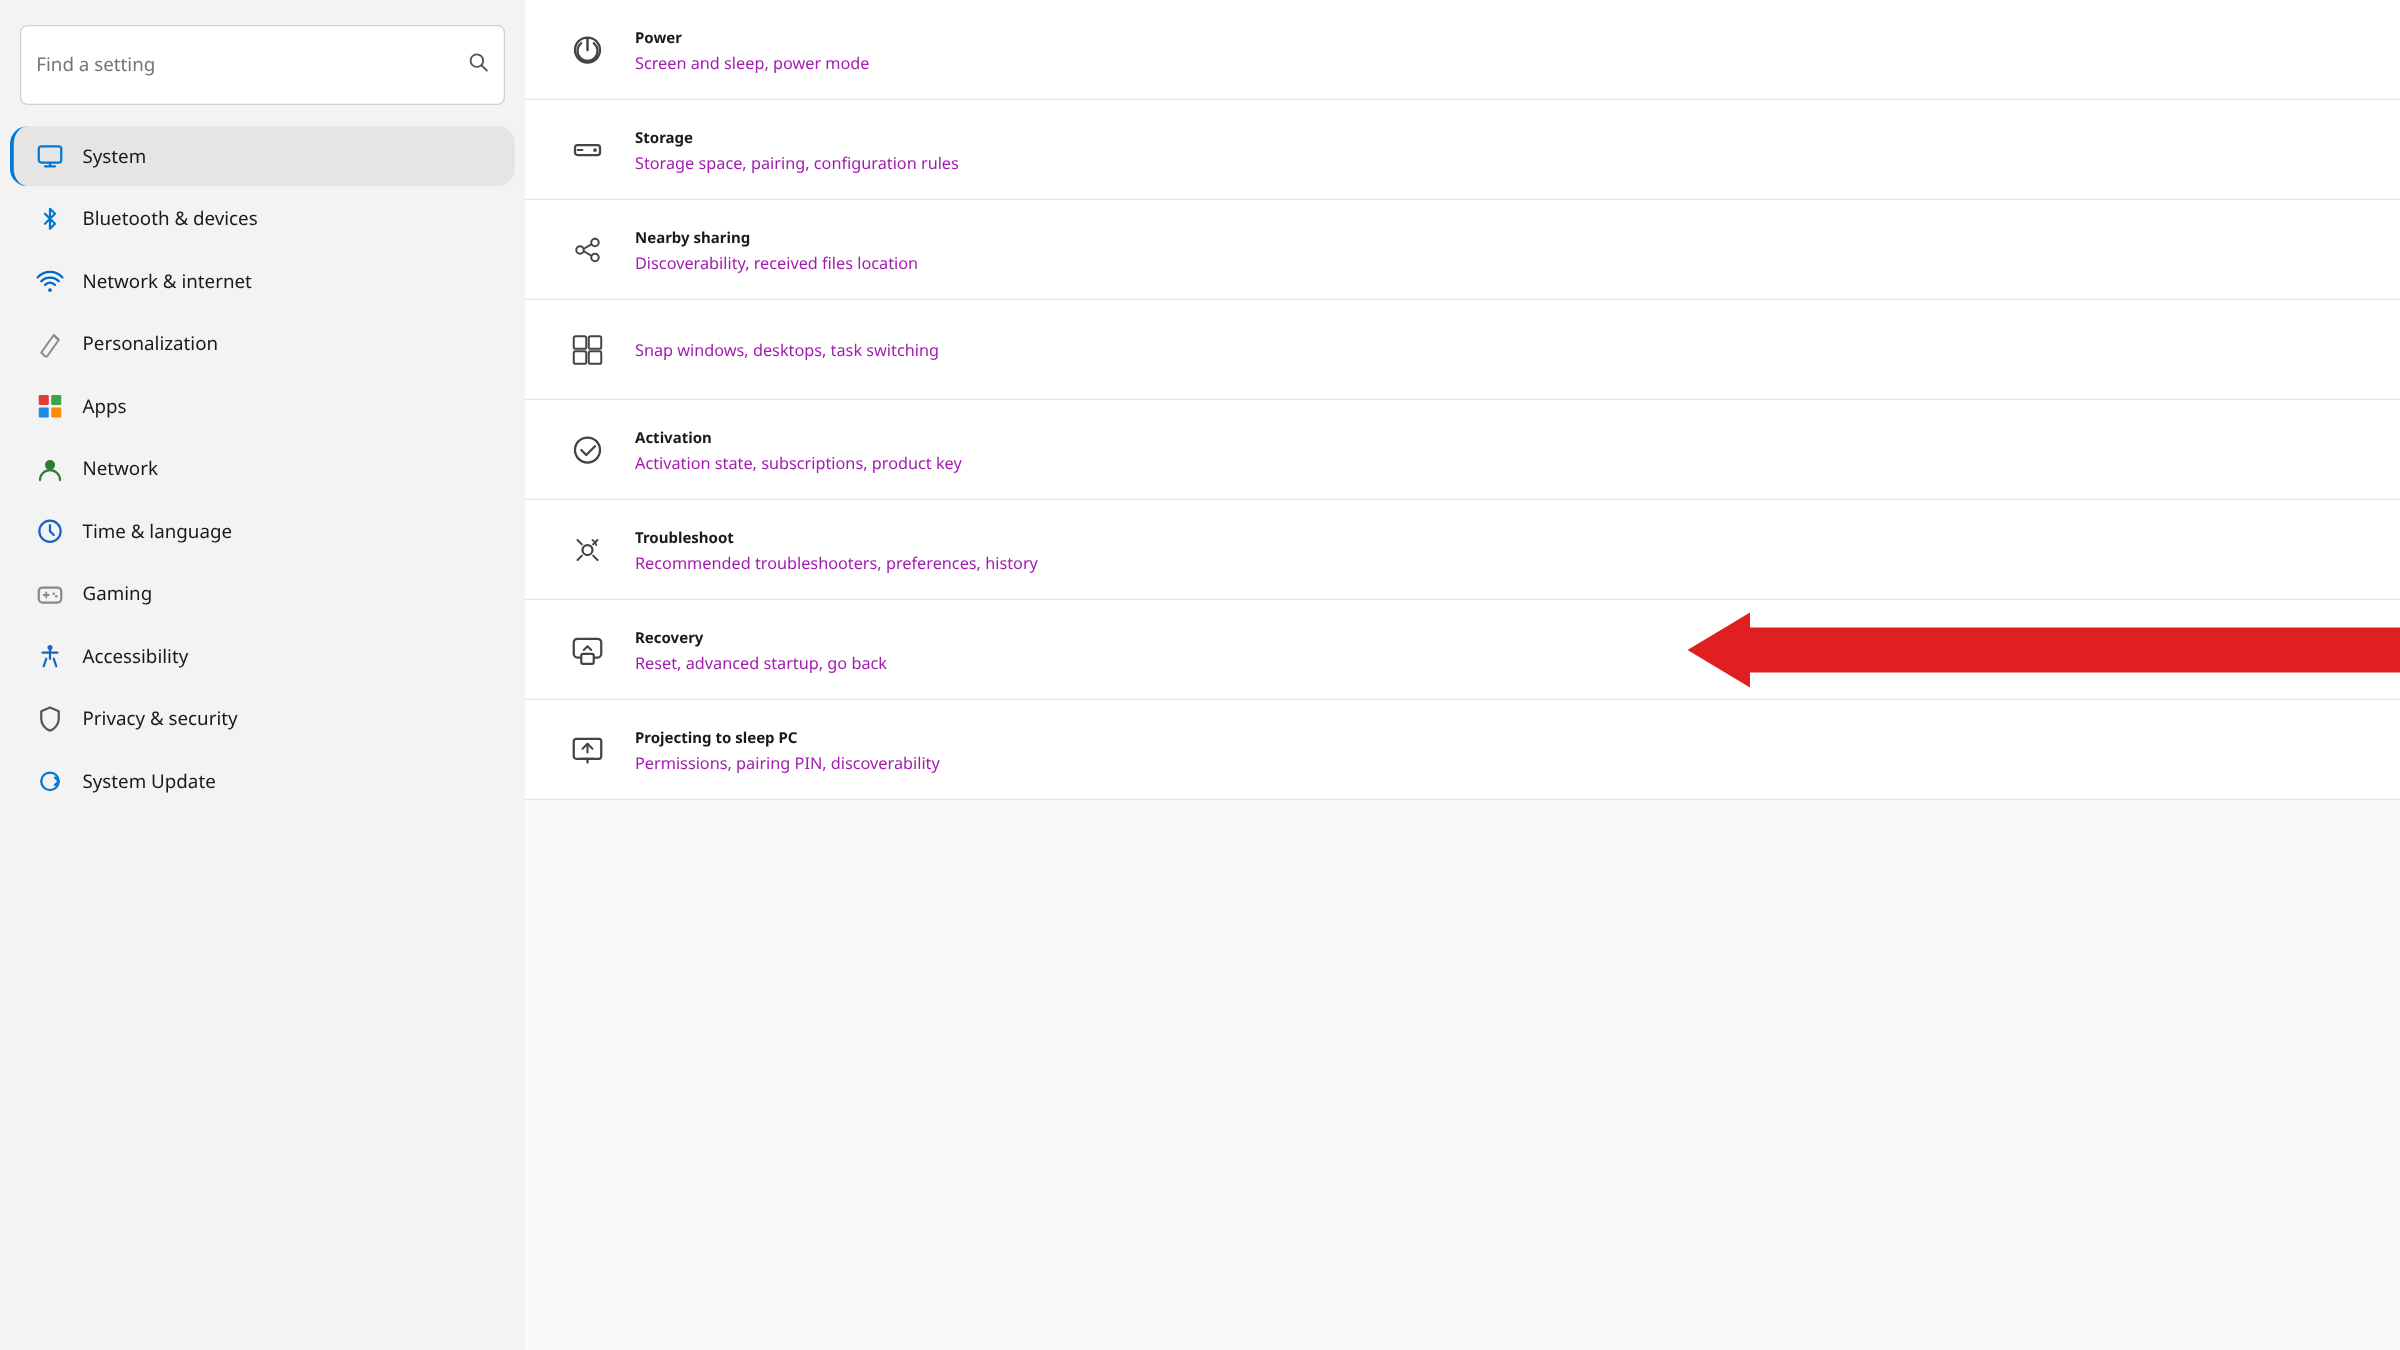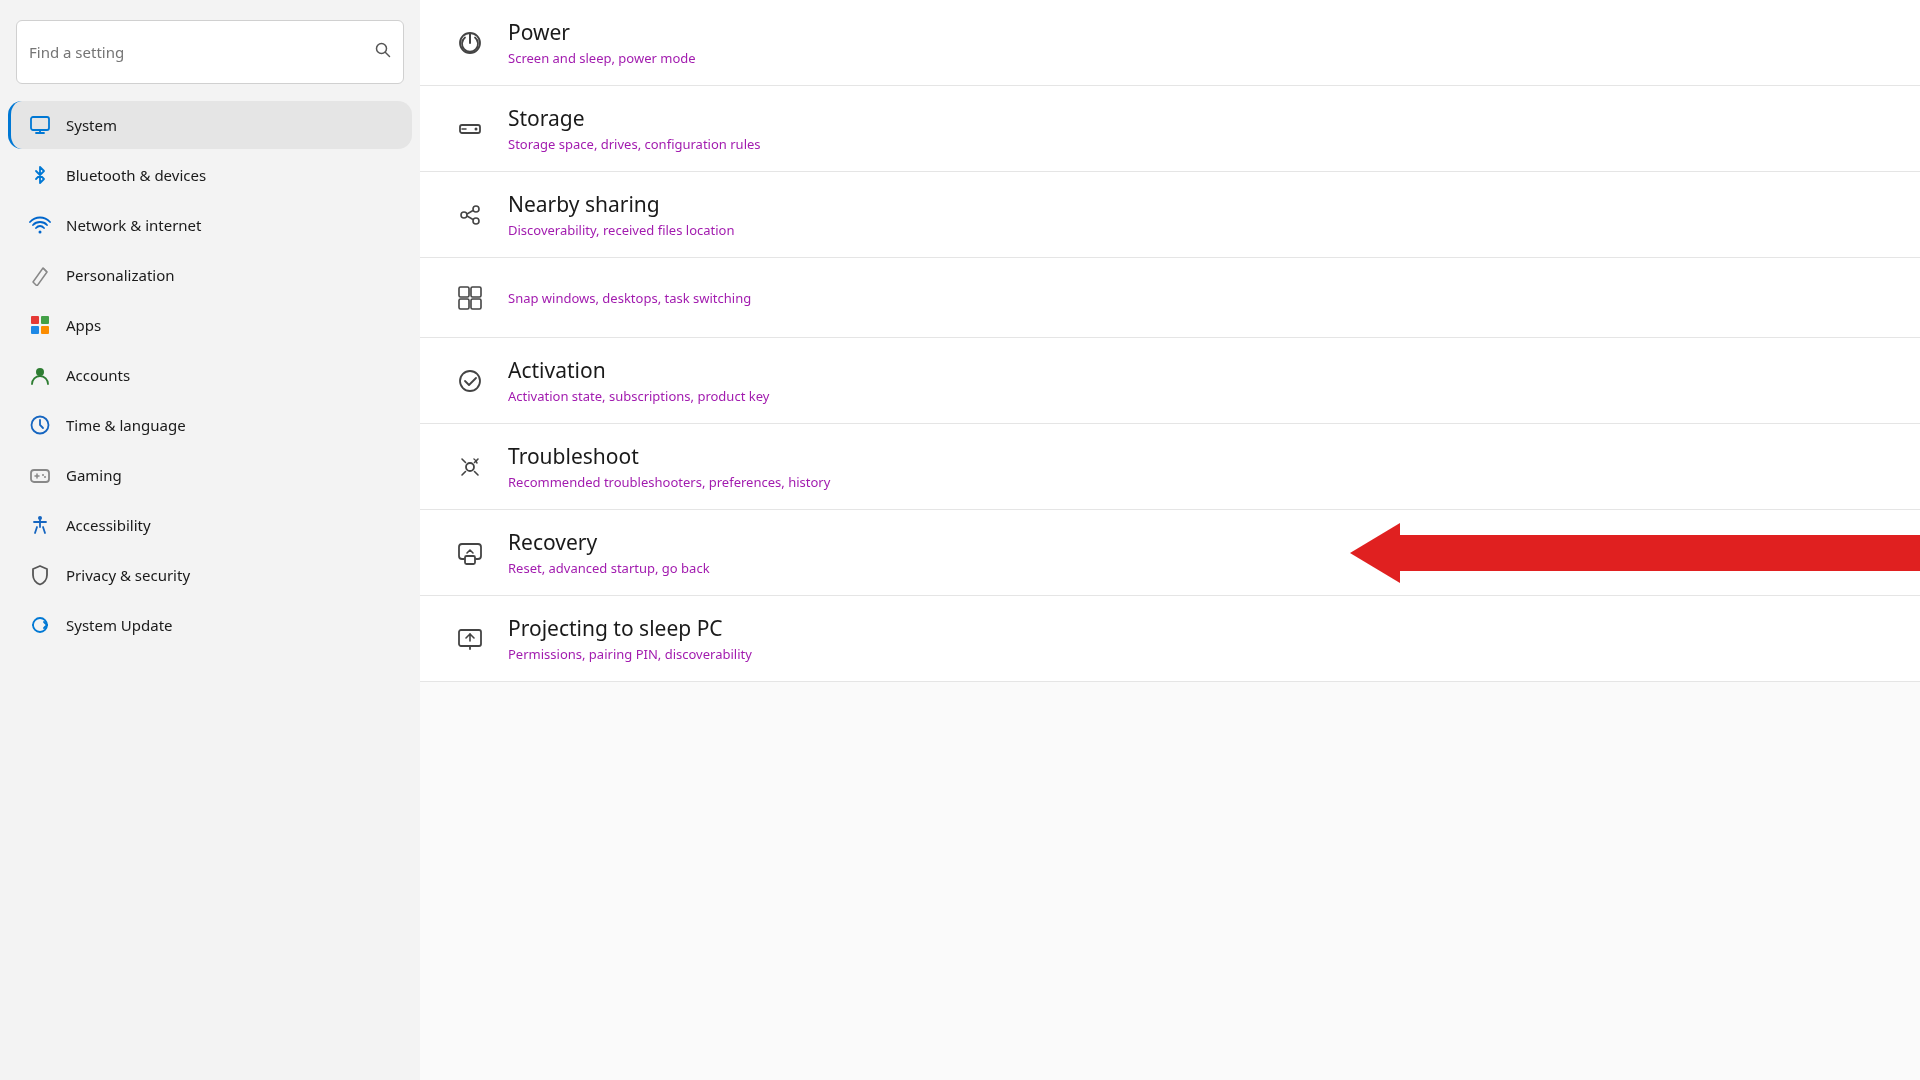--- a/index.html
+++ b/index.html
@@ -124,22 +124,22 @@
       flex-shrink: 0;
       font-size: 22px;
       color: #444;
     }
 
     .item-text {
       flex: 1;
     }
 
     .item-title {
-      font-size: 21px;
-      font-weight: 400;
+      font-size: 12px;
+      font-weight: 700;
       color: #1a1a1a;
       margin-bottom: 3px;
     }
 
     .item-subtitle {
       font-size: 13px;
       color: #a21caf;
     }
 
     .recovery-row {
@@ -241,21 +241,21 @@
     <span>Apps</span>
   </div>
 
   <div class="nav-item">
     <span class="nav-icon icon-accounts">
       <svg width="22" height="22" viewBox="0 0 22 22" fill="none">
         <circle cx="11" cy="8" r="4" fill="#2e7d32"></circle>
         <path d="M3 20c0-4.4 3.6-8 8-8s8 3.6 8 8" stroke="#2e7d32" stroke-width="1.8" stroke-linecap="round"></path>
       </svg>
     </span>
-    <span>Accounts</span>
+    <span>Network</span>
   </div>
 
   <div class="nav-item">
     <span class="nav-icon icon-time">
       <svg width="22" height="22" viewBox="0 0 22 22" fill="none">
         <circle cx="11" cy="11" r="8.5" stroke="#1565c0" stroke-width="1.8"></circle>
         <path d="M11 6v5l3 3" stroke="#1565c0" stroke-width="1.8" stroke-linecap="round"></path>
       </svg>
     </span>
     <span>Time &amp; language</span>
@@ -328,21 +328,21 @@
     <div class="settings-item">
       <div class="item-icon">
         <svg width="28" height="28" viewBox="0 0 28 28" fill="none">
           <rect x="4" y="10" width="20" height="8" rx="2" stroke="#444" stroke-width="1.8"></rect>
           <line x1="6" y1="14" x2="10" y2="14" stroke="#444" stroke-width="1.5" stroke-linecap="round"></line>
           <circle cx="20" cy="14" r="1.5" fill="#444"></circle>
         </svg>
       </div>
       <div class="item-text">
         <div class="item-title">Storage</div>
-        <div class="item-subtitle">Storage space, drives, configuration rules</div>
+        <div class="item-subtitle">Storage space, pairing, configuration rules</div>
       </div>
     </div>
 
     <div class="settings-item">
       <div class="item-icon">
         <svg width="28" height="28" viewBox="0 0 28 28" fill="none">
           <circle cx="20" cy="8" r="3" stroke="#444" stroke-width="1.6"></circle>
           <circle cx="8" cy="14" r="3" stroke="#444" stroke-width="1.6"></circle>
           <circle cx="20" cy="20" r="3" stroke="#444" stroke-width="1.6"></circle>
           <line x1="11" y1="13" x2="17" y2="9.5" stroke="#444" stroke-width="1.5"></line>

